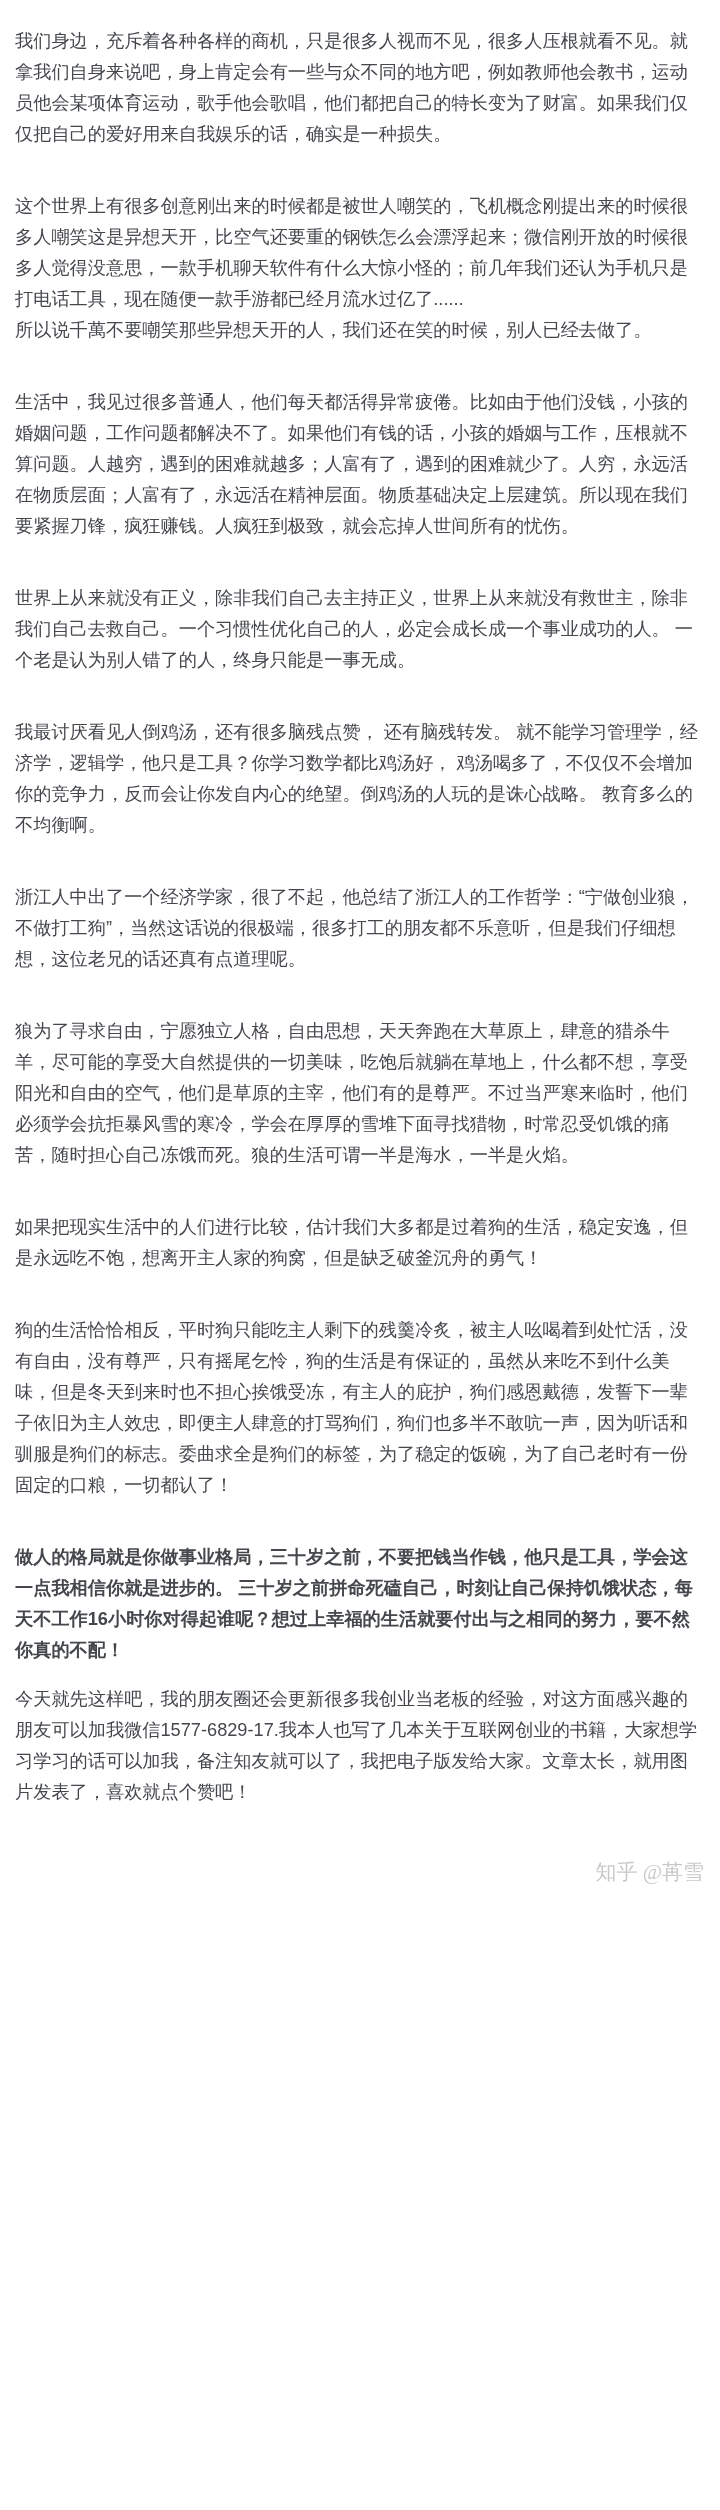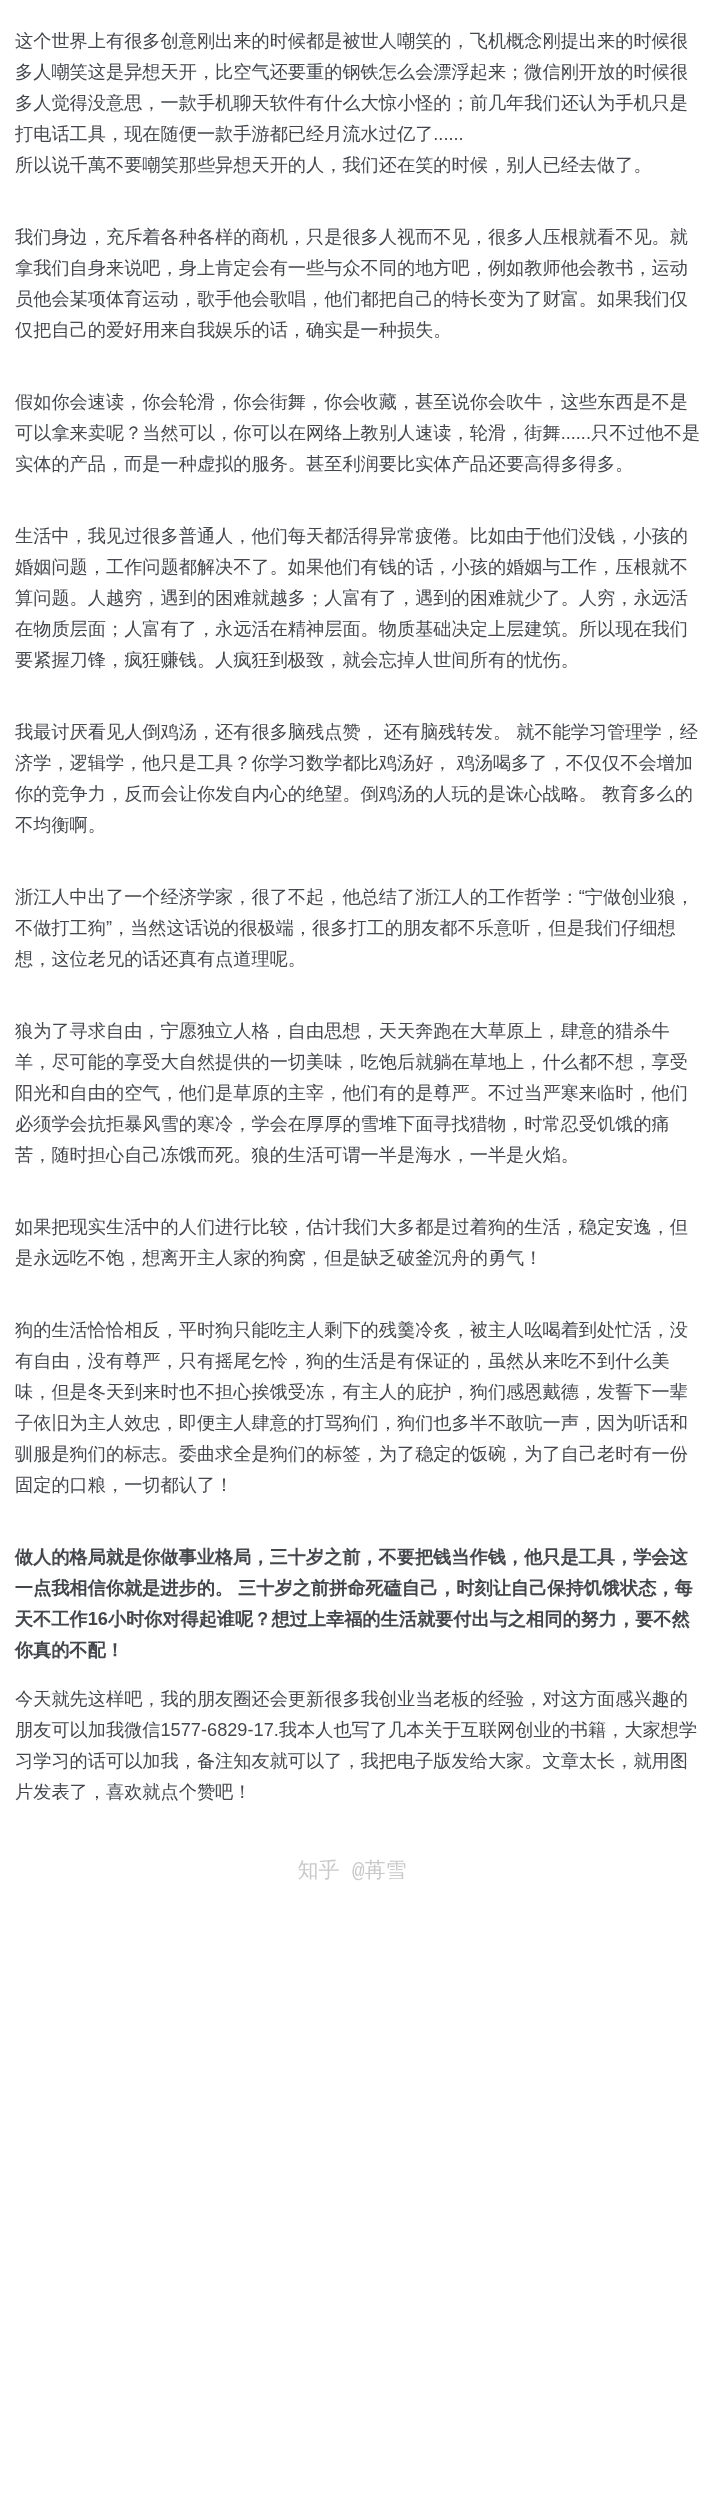--- a/index.html
+++ b/index.html
@@ -25,45 +25,45 @@
     margin: 0 0 41px 0;
   }
   .para--tight {
     margin-bottom: 18px;
     font-weight: bold;
   }
   .line {
     display: block;
   }
   .watermark {
-    text-align: center;
+    text-align: right;
     padding: 10px 16px 24px 0;
     color: var(--watermark-color, #c9c9c9);
     font-size: 21px;
     line-height: 26px;
-    font-family: Liberation Mono, monospace;
+    font-family: Liberation Serif, serif;
   }
 </style>
 </head>
 <body>
 
 <main class="article">
 
+  <p class="para">我们身边，充斥着各种各样的商机，只是很多人视而不见，很多人压根就看不见。就拿我们自身来说吧，身上肯定会有一些与众不同的地方吧，例如教师他会教书，运动员他会某项体育运动，歌手他会歌唱，他们都把自己的特长变为了财富。如果我们仅仅把自己的爱好用来自我娱乐的话，确实是一种损失。</p>
+
   <p class="para">
     <span class="line">这个世界上有很多创意刚出来的时候都是被世人嘲笑的，飞机概念刚提出来的时候很多人嘲笑这是异想天开，比空气还要重的钢铁怎么会漂浮起来；微信刚开放的时候很多人觉得没意思，一款手机聊天软件有什么大惊小怪的；前几年我们还认为手机只是打电话工具，现在随便一款手游都已经月流水过亿了......</span>
     <span class="line">所以说千萬不要嘲笑那些异想天开的人，我们还在笑的时候，别人已经去做了。</span>
   </p>
 
-  <p class="para">我们身边，充斥着各种各样的商机，只是很多人视而不见，很多人压根就看不见。就拿我们自身来说吧，身上肯定会有一些与众不同的地方吧，例如教师他会教书，运动员他会某项体育运动，歌手他会歌唱，他们都把自己的特长变为了财富。如果我们仅仅把自己的爱好用来自我娱乐的话，确实是一种损失。</p>
-
-  <p class="para">假如你会速读，你会轮滑，你会街舞，你会收藏，甚至说你会吹牛，这些东西是不是可以拿来卖呢？当然可以，你可以在网络上教别人速读，轮滑，街舞......只不过他不是实体的产品，而是一种虚拟的服务。甚至利润要比实体产品还要高得多得多。</p>
 
 
   <p class="para">生活中，我见过很多普通人，他们每天都活得异常疲倦。比如由于他们没钱，小孩的婚姻问题，工作问题都解决不了。如果他们有钱的话，小孩的婚姻与工作，压根就不算问题。人越穷，遇到的困难就越多；人富有了，遇到的困难就少了。人穷，永远活在物质层面；人富有了，永远活在精神层面。物质基础决定上层建筑。所以现在我们要紧握刀锋，疯狂赚钱。人疯狂到极致，就会忘掉人世间所有的忧伤。</p>
 
+  <p class="para">世界上从来就没有正义，除非我们自己去主持正义，世界上从来就没有救世主，除非我们自己去救自己。一个习惯性优化自己的人，必定会成长成一个事业成功的人。 一个老是认为别人错了的人，终身只能是一事无成。</p>
 
   <p class="para">我最讨厌看见人倒鸡汤，还有很多脑残点赞， 还有脑残转发。 就不能学习管理学，经济学，逻辑学，他只是工具？你学习数学都比鸡汤好， 鸡汤喝多了，不仅仅不会增加你的竞争力，反而会让你发自内心的绝望。倒鸡汤的人玩的是诛心战略。 教育多么的不均衡啊。</p>
 
   <p class="para">浙江人中出了一个经济学家，很了不起，他总结了浙江人的工作哲学：“宁做创业狼，不做打工狗”，当然这话说的很极端，很多打工的朋友都不乐意听，但是我们仔细想想，这位老兄的话还真有点道理呢。</p>
 
   <p class="para">狼为了寻求自由，宁愿独立人格，自由思想，天天奔跑在大草原上，肆意的猎杀牛羊，尽可能的享受大自然提供的一切美味，吃饱后就躺在草地上，什么都不想，享受阳光和自由的空气，他们是草原的主宰，他们有的是尊严。不过当严寒来临时，他们必须学会抗拒暴风雪的寒冷，学会在厚厚的雪堆下面寻找猎物，时常忍受饥饿的痛苦，随时担心自己冻饿而死。狼的生活可谓一半是海水，一半是火焰。</p>
 
   <p class="para">如果把现实生活中的人们进行比较，估计我们大多都是过着狗的生活，稳定安逸，但是永远吃不饱，想离开主人家的狗窝，但是缺乏破釜沉舟的勇气！</p>
 
   <p class="para">狗的生活恰恰相反，平时狗只能吃主人剩下的残羹冷炙，被主人吆喝着到处忙活，没有自由，没有尊严，只有摇尾乞怜，狗的生活是有保证的，虽然从来吃不到什么美味，但是冬天到来时也不担心挨饿受冻，有主人的庇护，狗们感恩戴德，发誓下一辈子依旧为主人效忠，即便主人肆意的打骂狗们，狗们也多半不敢吭一声，因为听话和驯服是狗们的标志。委曲求全是狗们的标签，为了稳定的饭碗，为了自己老时有一份固定的口粮，一切都认了！</p>

